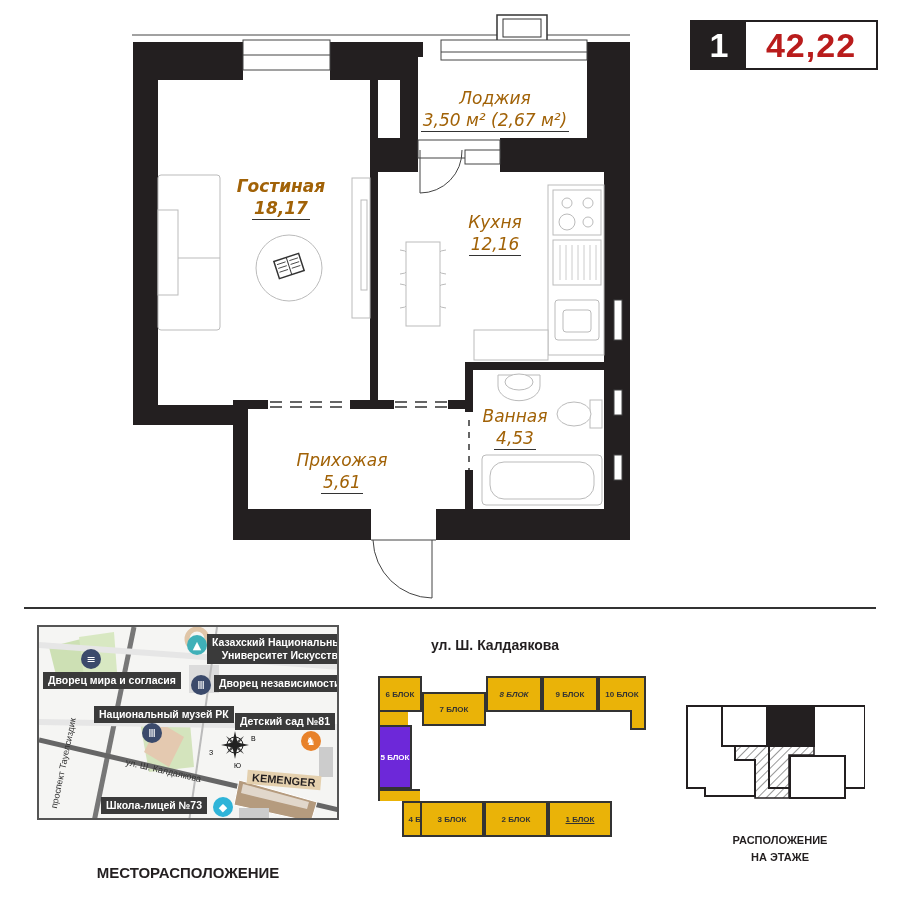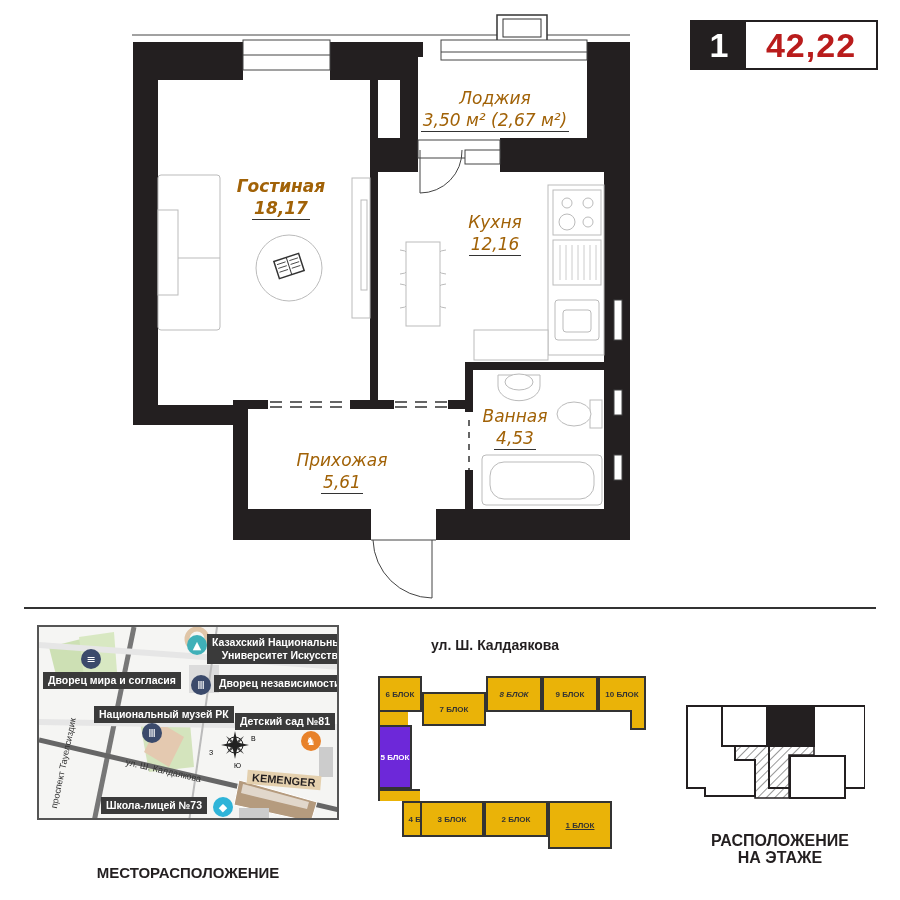--- a/index.html
+++ b/index.html
@@ -244,33 +244,33 @@
 <div class="block" style="left:486px;top:676px;width:56px;height:36px;font-style:italic;">8 БЛОК</div>
 <div class="block" style="left:542px;top:676px;width:56px;height:36px;">9 БЛОК</div>
 <div class="block" style="left:598px;top:676px;width:48px;height:36px;">10 БЛОК</div>
 <div class="block" style="left:630px;top:710px;width:16px;height:20px;border-top:none;"></div>
 <div class="block" style="left:378px;top:712px;width:30px;height:16px;border-top:none;border-right:none;"></div>
 <div class="block active" style="left:378px;top:725px;width:34px;height:64px;">5 БЛОК</div>
 <div class="block" style="left:378px;top:789px;width:42px;height:12px;border-bottom:none;border-right:none;"></div>
 <div class="block" style="left:378px;top:801px;width:42px;height:36px;margin-left:24px;">4 БЛОК</div>
 <div class="block" style="left:420px;top:801px;width:64px;height:36px;">3 БЛОК</div>
 <div class="block" style="left:484px;top:801px;width:64px;height:36px;">2 БЛОК</div>
-<div class="block" style="left:548px;top:801px;width:64px;height:48px;text-decoration:underline;">1 БЛОК</div>
+<div class="block" style="left:548px;top:801px;width:64px;height:36px;text-decoration:underline;">1 БЛОК</div>
 
 <svg class="abs" style="left:685px;top:700px" width="180" height="110">
   <g stroke="#231f20" stroke-width="2" fill="#fff">
     <path d="M2 6 L2 88 L20 88 L20 96 L70 96 L70 60 L50 60 L50 45 L37 45 L37 6 Z"></path>
     <path d="M84 6 L84 88 L180 88 L180 6 Z" fill="none"></path>
     <rect x="37" y="6" width="46" height="40"></rect>
     <rect x="82" y="6" width="47" height="40" fill="#231f20"></rect>
     <rect x="105" y="56" width="55" height="42"></rect>
   </g>
   <defs>
     <pattern id="hatch" width="6" height="6" patternUnits="userSpaceOnUse" patternTransform="rotate(45)">
       <line x1="0" y1="0" x2="0" y2="6" stroke="#333" stroke-width="1"></line>
     </pattern>
   </defs>
   <path d="M50 46 L129 46 L129 55 L104 55 L104 98 L70 98 L70 60 L50 60 Z" fill="url(#hatch)" stroke="#231f20" stroke-width="1.5"></path>
 </svg>
-<div class="abs sec-title" style="left:690px;top:832px;width:180px;font-size:16px;line-height:17px;">
+<div class="abs sec-title" style="left:690px;top:832px;width:180px;font-size:11px;line-height:17px;">
   <div>РАСПОЛОЖЕНИЕ</div>
   <div>НА ЭТАЖЕ</div>
 </div>
 
 </body></html>

